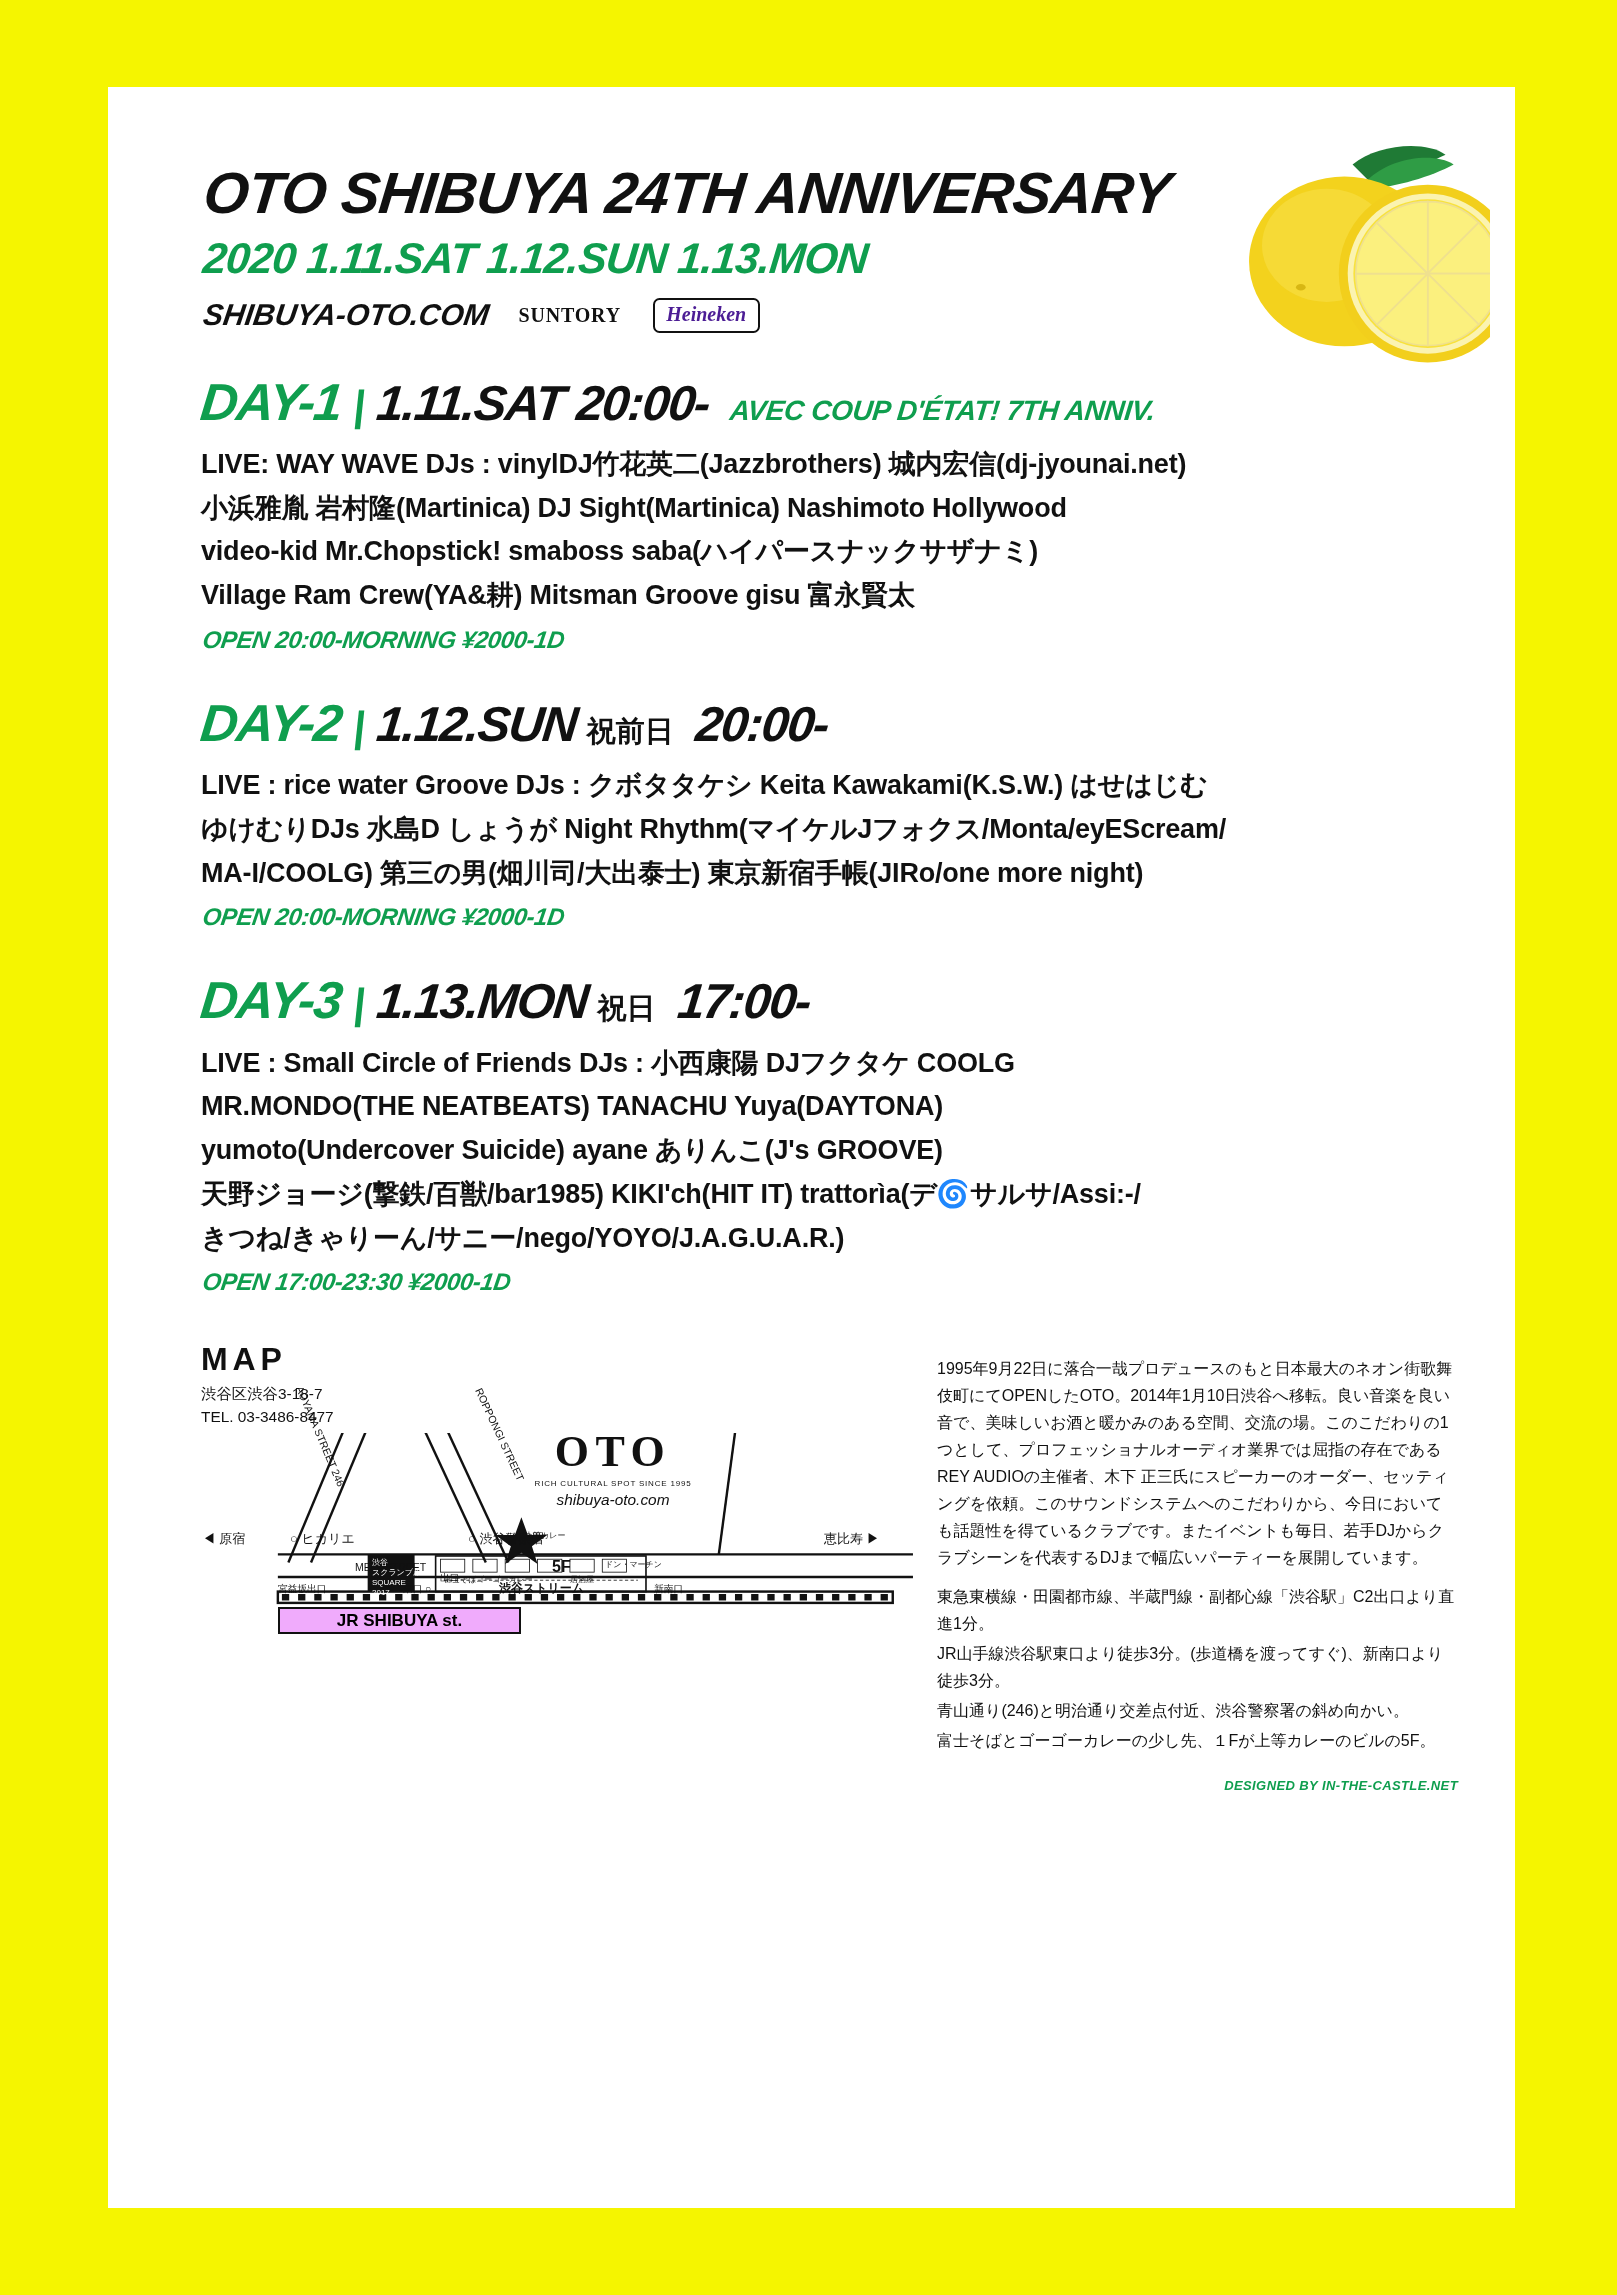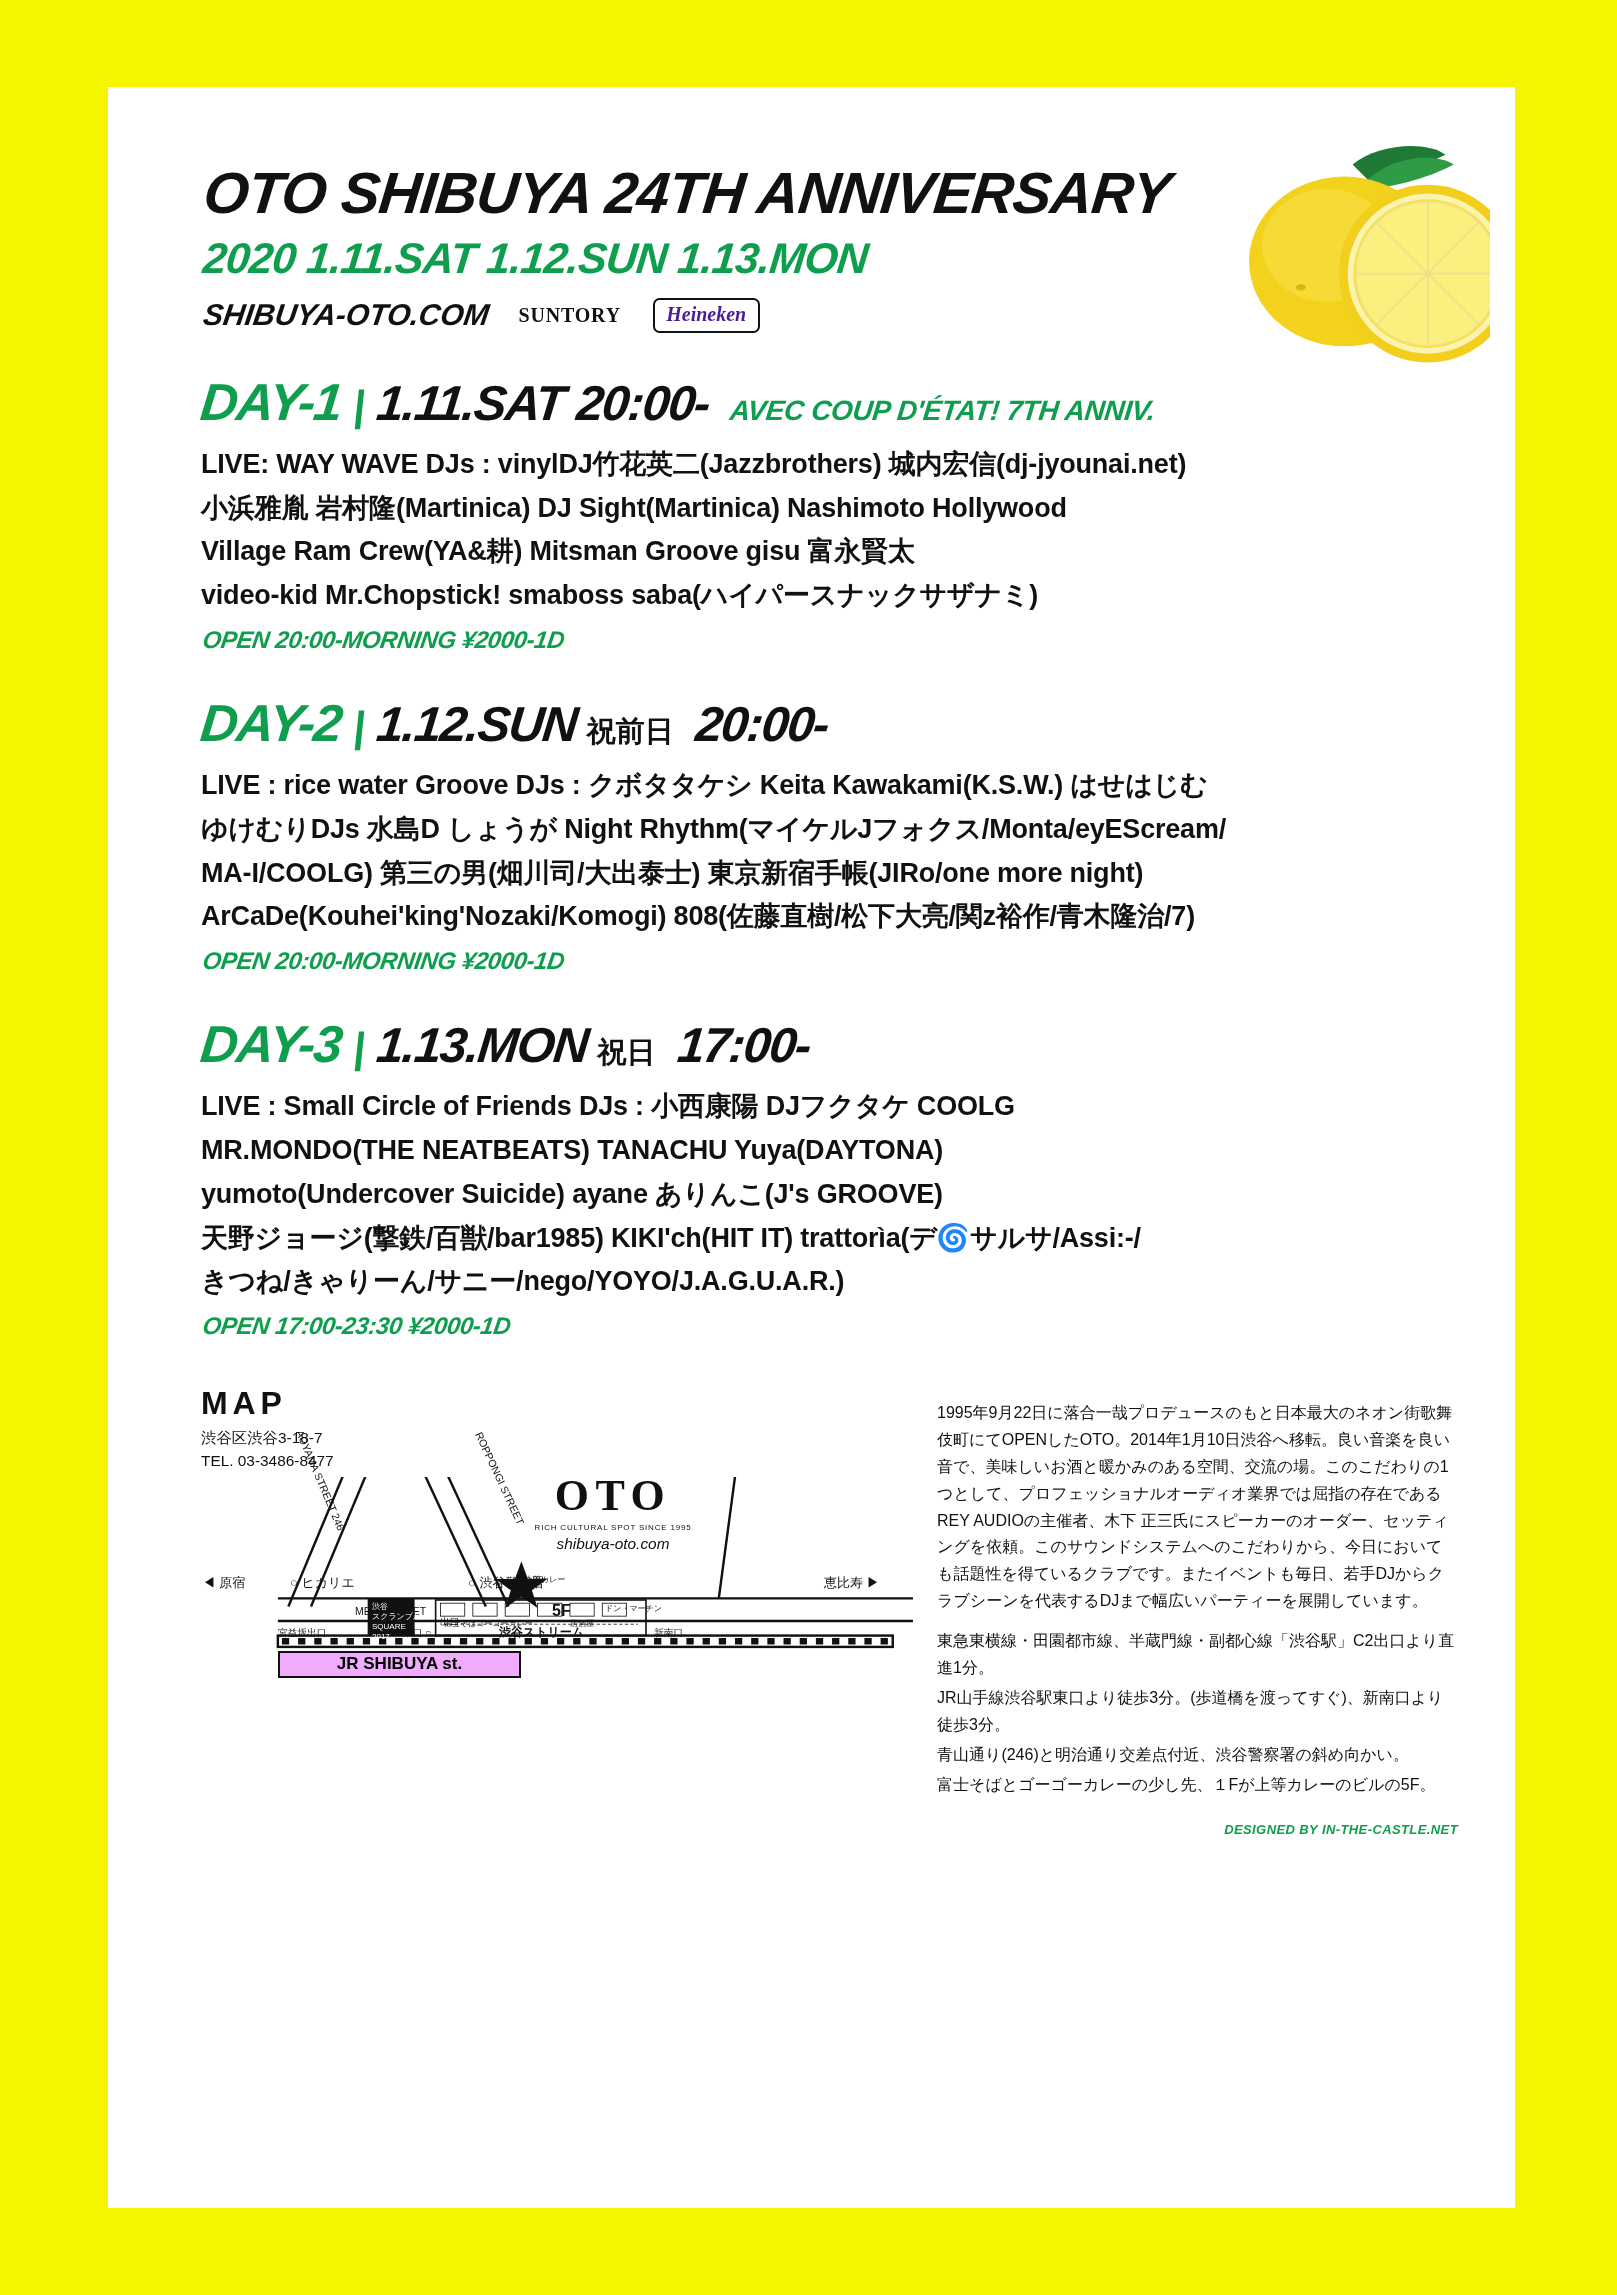--- a/index.html
+++ b/index.html
@@ -315,39 +315,38 @@
       <div class="day-head">
         <span class="day-label">DAY-1</span>
         <span class="day-sep">|</span>
         <span class="day-date">1.11.SAT</span>
         <span class="day-time">20:00-</span>
         <span class="day-note">AVEC COUP D'ÉTAT! 7TH ANNIV.</span>
       </div>
       <div class="lineup">
         <div class="lineup-row">LIVE: WAY WAVE   DJs : vinylDJ竹花英二(Jazzbrothers)  城内宏信(dj-jyounai.net)</div>
         <div class="lineup-row">小浜雅胤  岩村隆(Martinica)   DJ Sight(Martinica)   Nashimoto Hollywood</div>
+        <div class="lineup-row">video-kid   Mr.Chopstick!   smaboss   saba(ハイパースナックサザナミ)</div>
         <div class="lineup-row">Village Ram Crew(YA&amp;耕)   Mitsman Groove   gisu   富永賢太</div>
-        <div class="lineup-row">video-kid   Mr.Chopstick!   smaboss   saba(ハイパースナックサザナミ)</div>
       </div>
       <div class="open-info">OPEN 20:00-MORNING ¥2000-1D</div>
     </div>
 
     <div class="day-block">
       <div class="day-head">
         <span class="day-label">DAY-2</span>
         <span class="day-sep">|</span>
         <span class="day-date">1.12.SUN</span>
         <span class="day-holiday">祝前日</span>
         <span class="day-time">20:00-</span>
       </div>
       <div class="lineup">
         <div class="lineup-row">LIVE : rice water Groove   DJs : クボタタケシ   Keita Kawakami(K.S.W.)   はせはじむ</div>
         <div class="lineup-row">ゆけむりDJs  水島D   しょうが   Night Rhythm(マイケルJフォクス/Monta/eyEScream/</div>
         <div class="lineup-row">MA-I/COOLG)   第三の男(畑川司/大出泰士)  東京新宿手帳(JIRo/one more night)</div>
-        <div class="lineup-row">ArCaDe(Kouhei'king'Nozaki/Komogi)   808(佐藤直樹/松下大亮/関z裕作/青木隆治/7)</div>
       </div>
       <div class="open-info">OPEN 20:00-MORNING ¥2000-1D</div>
     </div>
 
     <div class="day-block">
       <div class="day-head">
         <span class="day-label">DAY-3</span>
         <span class="day-sep">|</span>
         <span class="day-date">1.13.MON</span>
         <span class="day-holiday">祝日</span>

